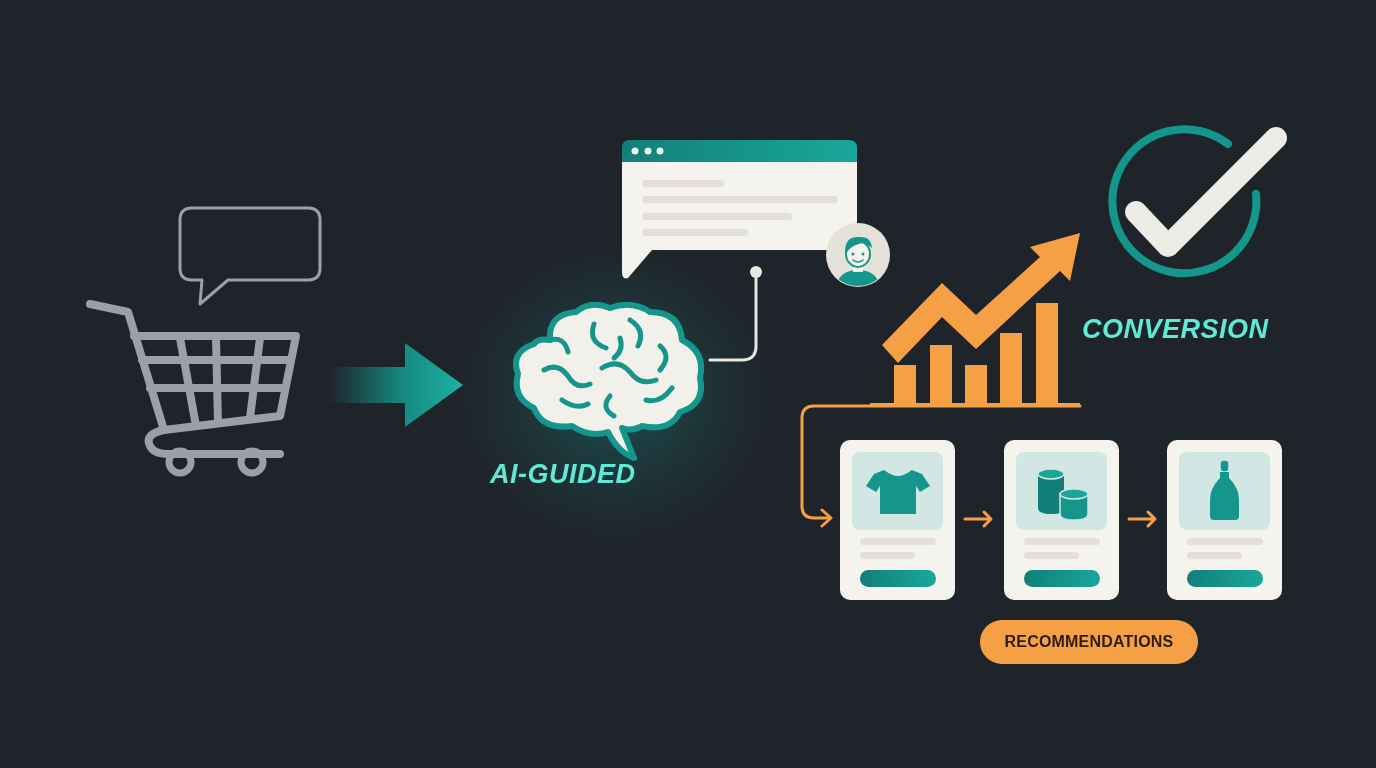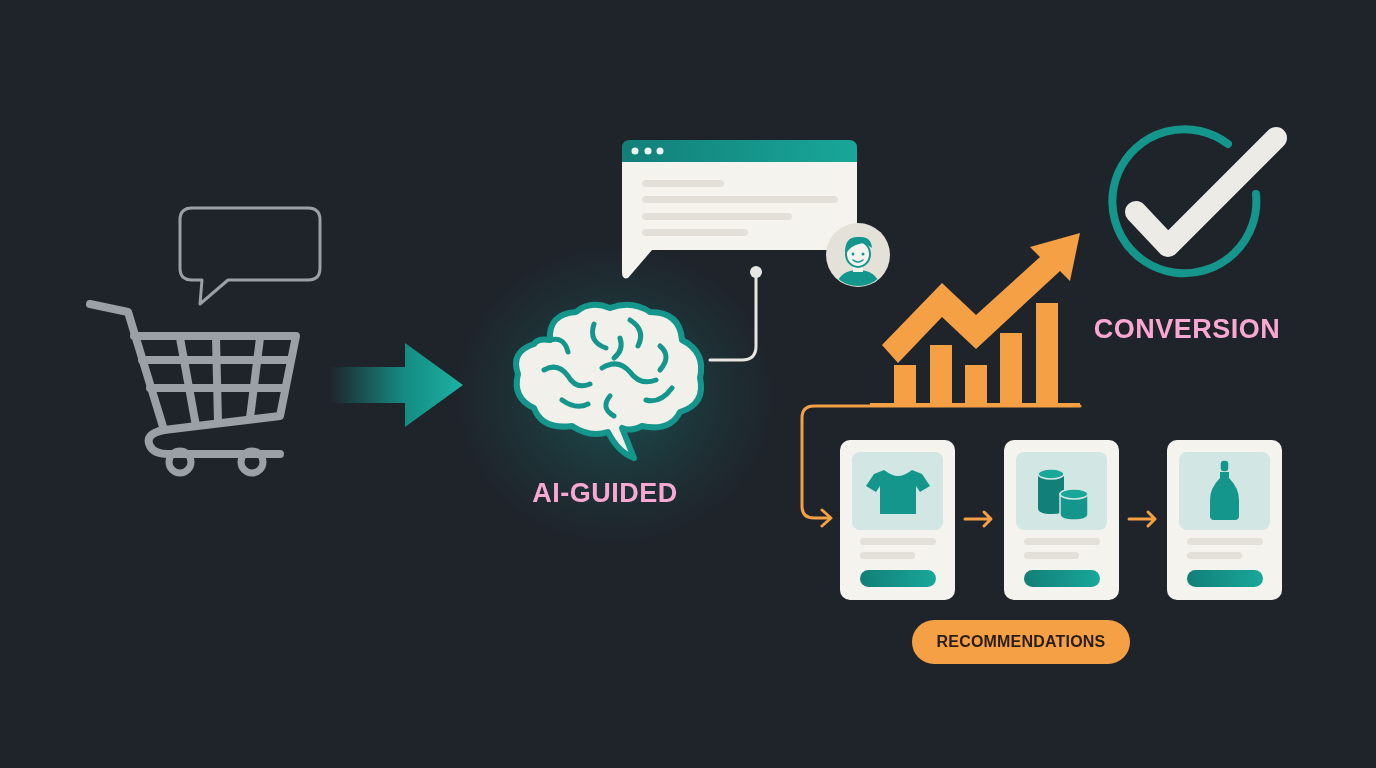--- a/index.html
+++ b/index.html
@@ -1,22 +1,22 @@
 <!DOCTYPE html>
 <html><head>
 <meta charset="utf-8">
 <style>
   html,body{margin:0;padding:0;}
   body{width:1376px;height:768px;background:#1f242b;overflow:hidden;position:relative;font-family:"Liberation Sans","DejaVu Sans",sans-serif;}
   .abs{position:absolute;}
   svg{display:block;overflow:visible;}
-  .label{color:#f9a8d4;font-weight:700;letter-spacing:0.5px;text-align:center;}
-  .ai-label{left:490px;top:476px;width:230px;font-size:27px;line-height:34px;}
+  .label{color:#5eead4;font-weight:700;letter-spacing:0.5px;text-align:left;font-style:italic;}
+  .ai-label{left:490px;top:457px;width:230px;font-size:27px;line-height:34px;}
   .conv-label{left:1082px;top:312px;width:210px;font-size:27px;line-height:34px;}
-  .reco-pill{left:912px;top:620px;width:218px;height:44px;background:#f6a046;border-radius:22px;
+  .reco-pill{left:980px;top:620px;width:218px;height:44px;background:#f6a046;border-radius:22px;
     display:flex;align-items:center;justify-content:center;color:#2a1e14;font-weight:700;font-size:16px;letter-spacing:0.2px;}
   .glow{left:455px;top:245px;width:320px;height:300px;border-radius:50%;
     background:radial-gradient(ellipse at center, rgba(20,160,150,0.35) 0%, rgba(20,140,130,0.15) 40%, rgba(31,36,43,0) 70%);}
   .browser{left:622px;top:140px;width:235px;height:135px;}
   .card{width:115px;height:160px;background:#f5f3ee;border-radius:10px;}
   .card .img{position:absolute;left:12px;top:12px;width:91px;height:78px;background:#d2e6e3;border-radius:8px;}
   .card .line1{position:absolute;left:20px;top:98px;width:76px;height:7px;background:#e3e0d9;border-radius:4px;}
   .card .line2{position:absolute;left:20px;top:112px;width:55px;height:7px;background:#e3e0d9;border-radius:4px;}
   .card .btn{position:absolute;left:20px;top:130px;width:76px;height:17px;border-radius:9px;background:linear-gradient(90deg,#127f78,#19a79a);}
 </style>

